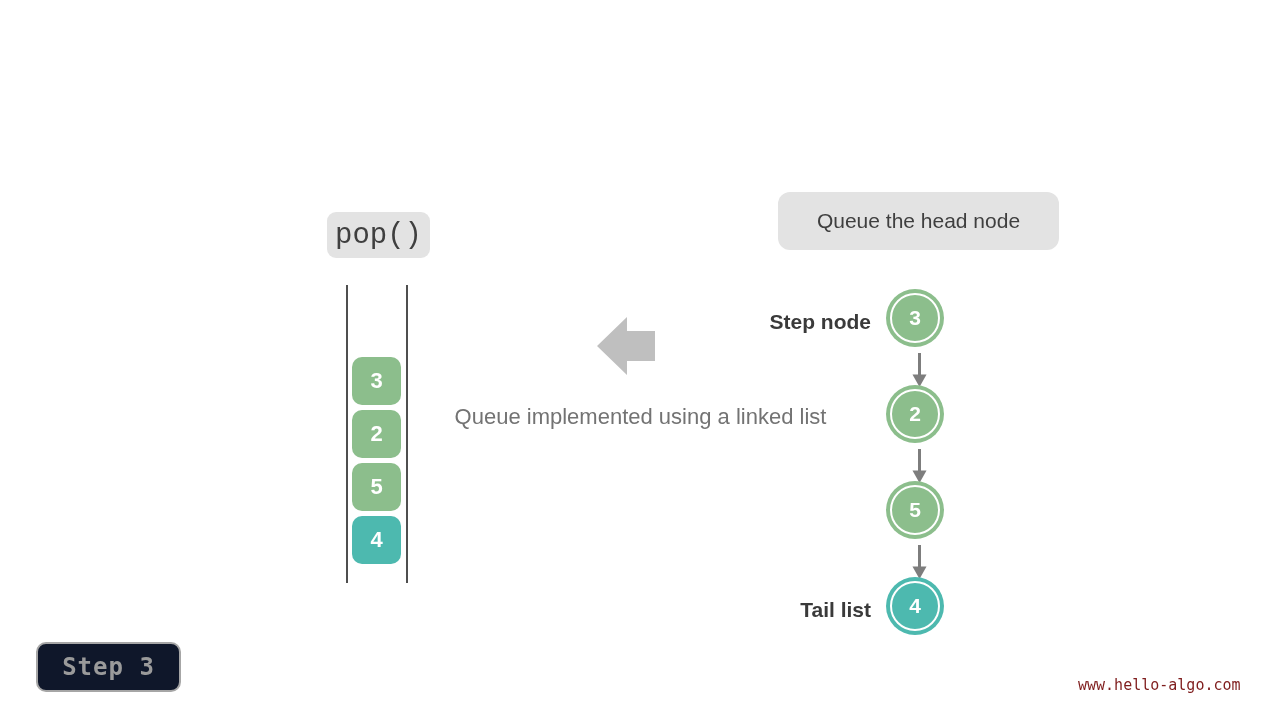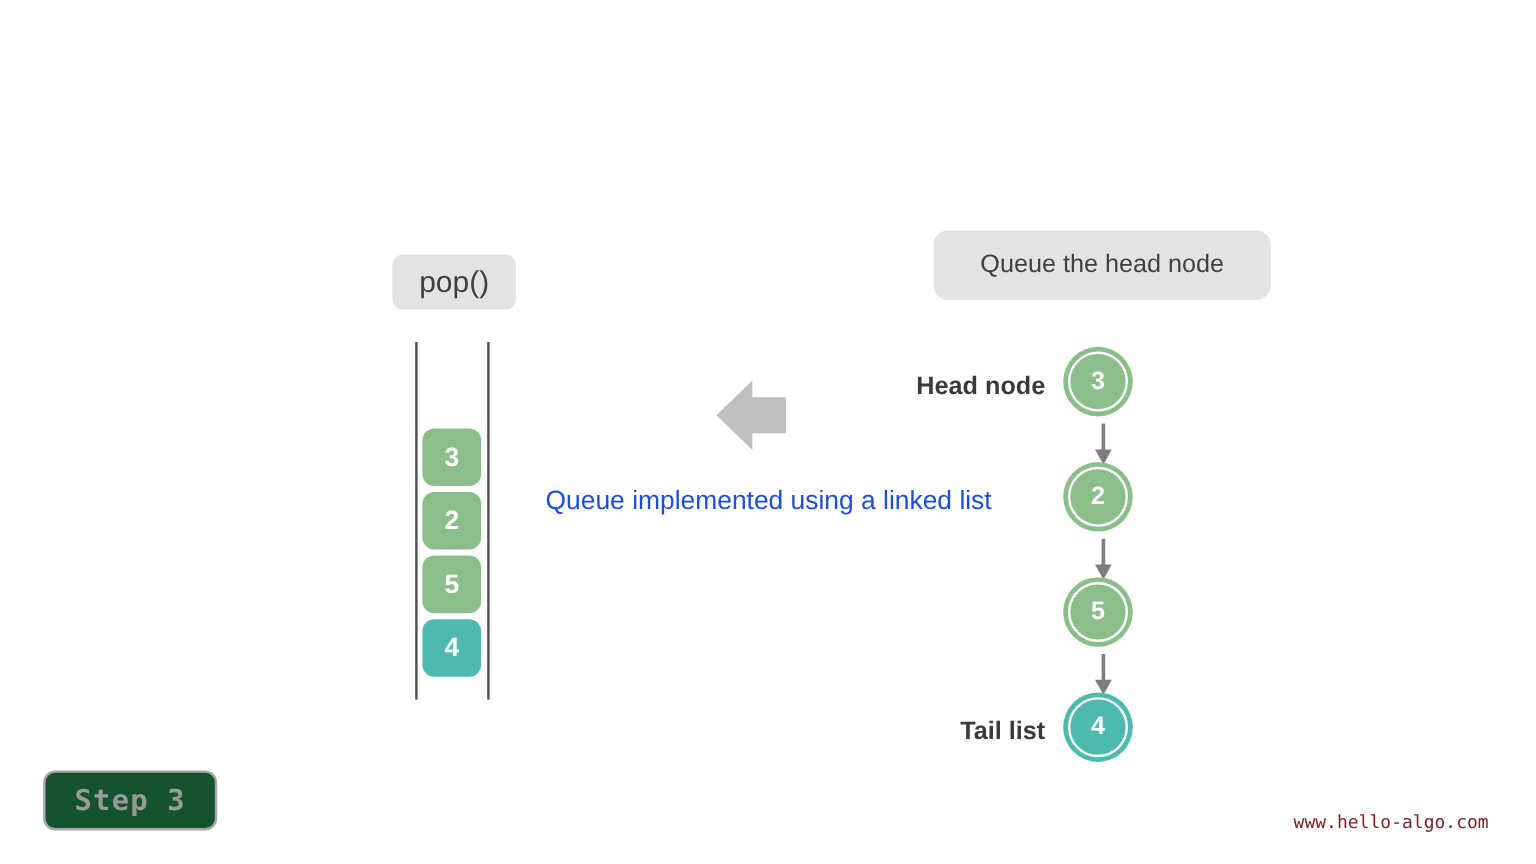--- a/index.html
+++ b/index.html
@@ -15,22 +15,22 @@
   
   .tag {
     position: absolute;
     background: #e3e3e3;
     display: flex; align-items: center; justify-content: center;
     color: #3f3f3f;
   }
   #pop-box {
     left: 327px; top: 212px; width: 103px; height: 46px;
     border-radius: 9px;
-    font-family: Liberation Sans, sans-serif;
-    font-size: 25px;
+    font-family: Liberation Mono, monospace;
+    font-size: 29px;
   }
   #callout-box {
     left: 778px; top: 192px; width: 281px; height: 58px;
     border-radius: 12px;
     font-size: 21px;
   }
 
   
   .wall {
     position: absolute;
@@ -55,21 +55,21 @@
   #stack-item-2 { top: 463px; }
   #stack-item-3 { top: 516px; }
 
   
   #big-arrow { left: 597px; top: 317px; width: 58px; height: 58px; }
 
   
   #caption {
     left: 340px; top: 404px; width: 601px;
     text-align: center;
-    font-size: 22px; color: #1d4ed8;
+    font-size: 22px; color: #737373;
   }
 
   
   .ll-node {
     position: absolute;
     left: 890px; width: 46px; height: 46px;
     border-radius: 50%;
     border: 2px solid #ffffff;
     background: var(--c);
     box-shadow: 0 0 0 4px var(--c);
@@ -94,21 +94,21 @@
   #tail-label { top: 598px; }
 
   
   #connectors { left: 0; top: 0; width: 1280px; height: 720px; pointer-events: none; }
 
   
   #step-box {
     position: absolute;
     left: 36px; top: 642px; width: 145px; height: 50px;
     box-sizing: border-box;
-    background: #14532d;
+    background: #0f172a;
     border: 2px solid #a6a6a6;
     border-radius: 10px;
     display: flex; align-items: center; justify-content: center;
     font-family: "DejaVu Sans Mono", monospace;
     font-weight: bold; font-size: 24px; color: #9a9a9a;
     letter-spacing: 1px;
   }
 
   
   #watermark {
@@ -172,20 +172,20 @@
 <div class="ll-node ring-green" id="ll-node-1">
   <span>2</span>
 </div>
 <div class="ll-node ring-green" id="ll-node-2">
   <span>5</span>
 </div>
 <div class="ll-node ring-teal" id="ll-node-3">
   <span>4</span>
 </div>
 
-<div class="side-label" id="head-label">Head node</div>
+<div class="side-label" id="head-label">Step node</div>
 <div class="side-label" id="tail-label">Tail list</div>
 
 <div id="step-box">
   <span>Step 3</span>
 </div>
 
 <div id="watermark">www.hello-algo.com</div>
 
 </body></html>

